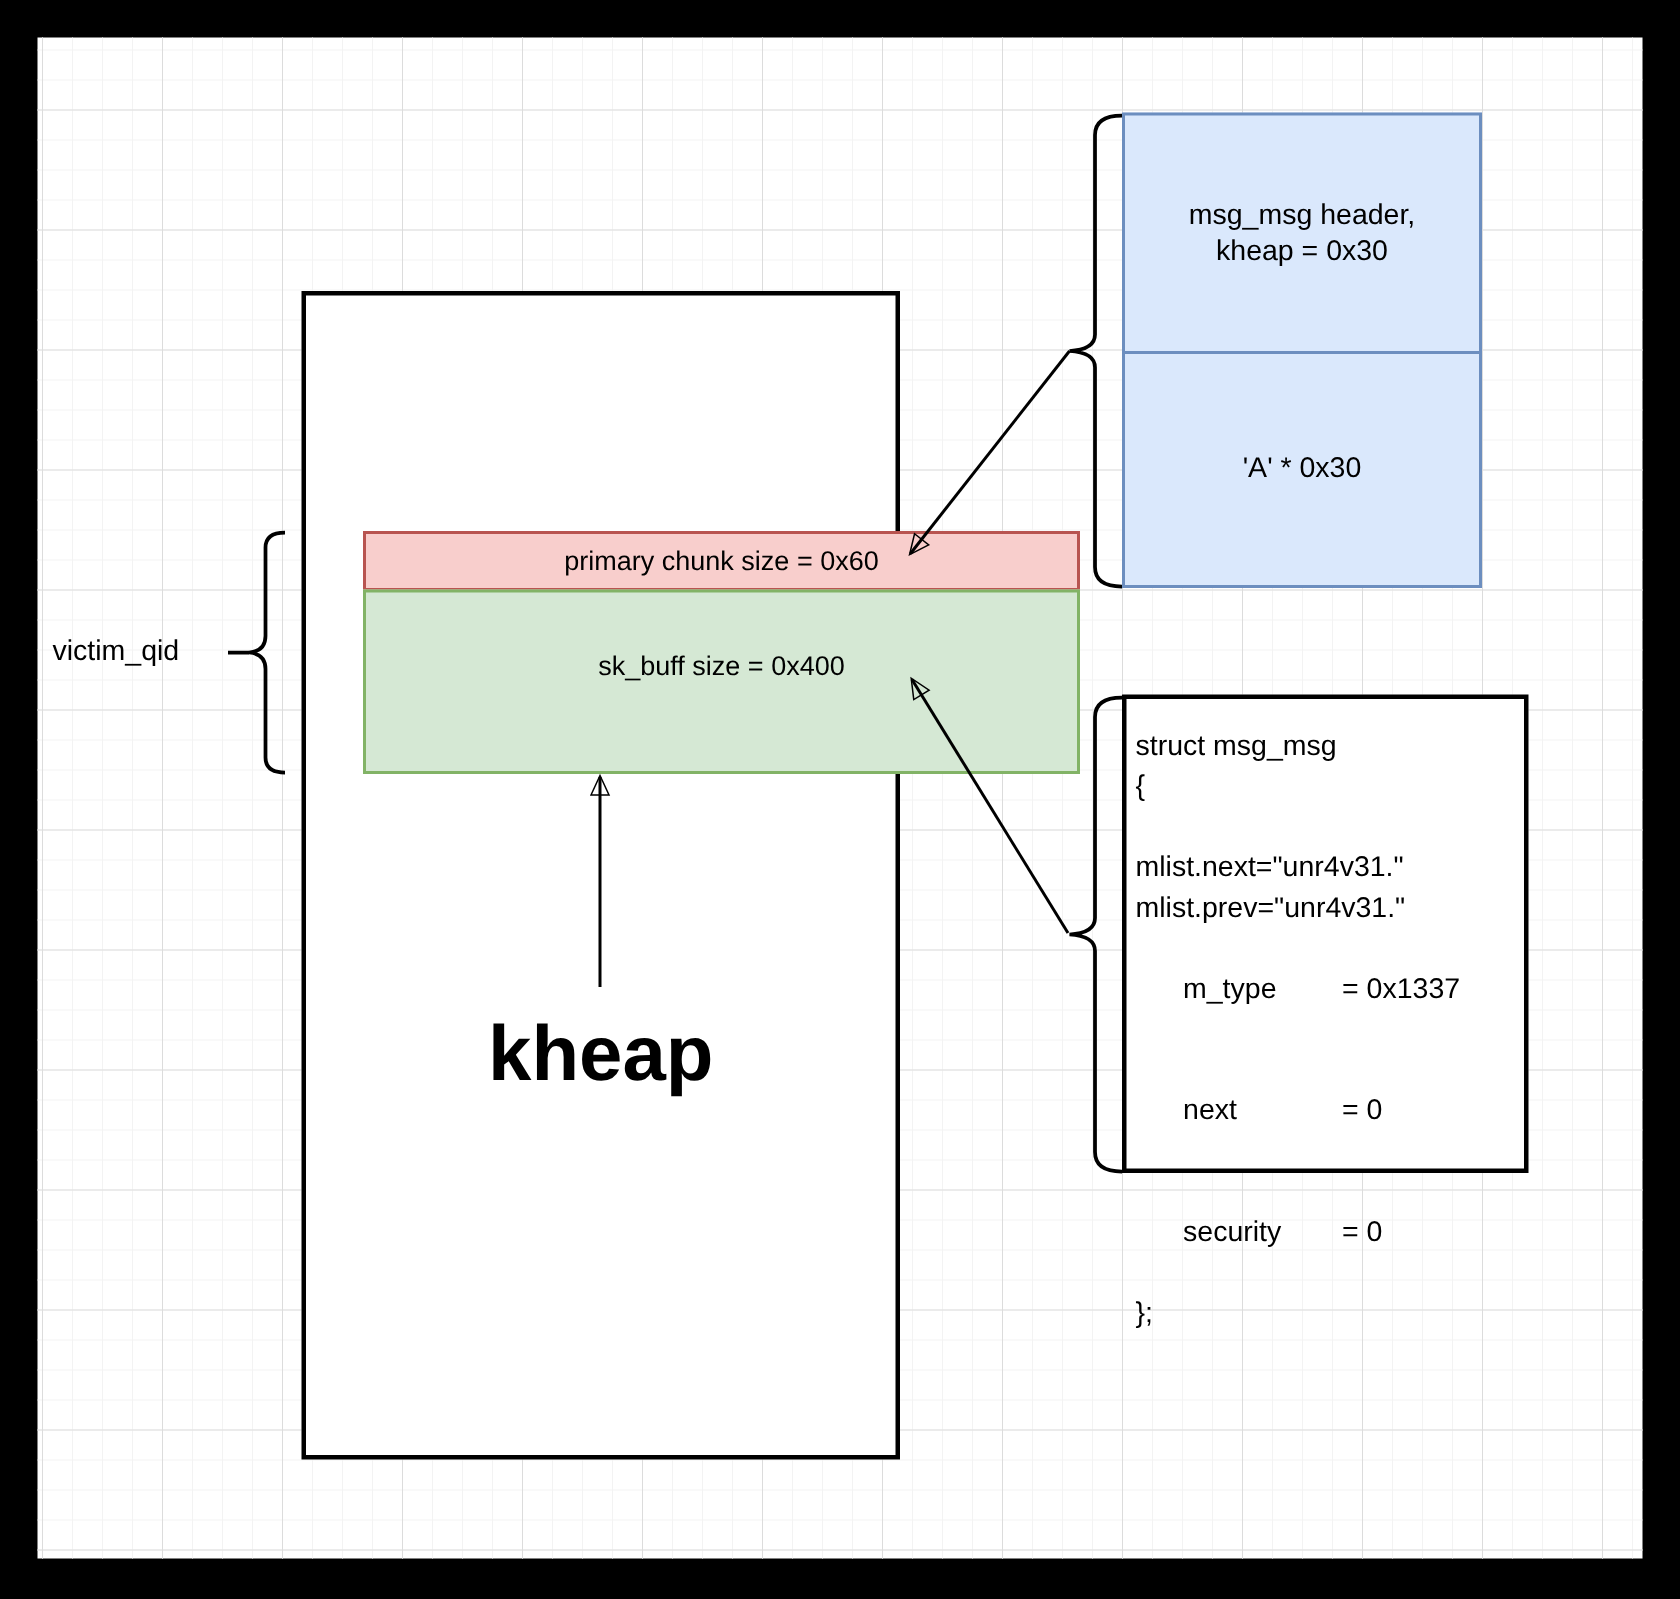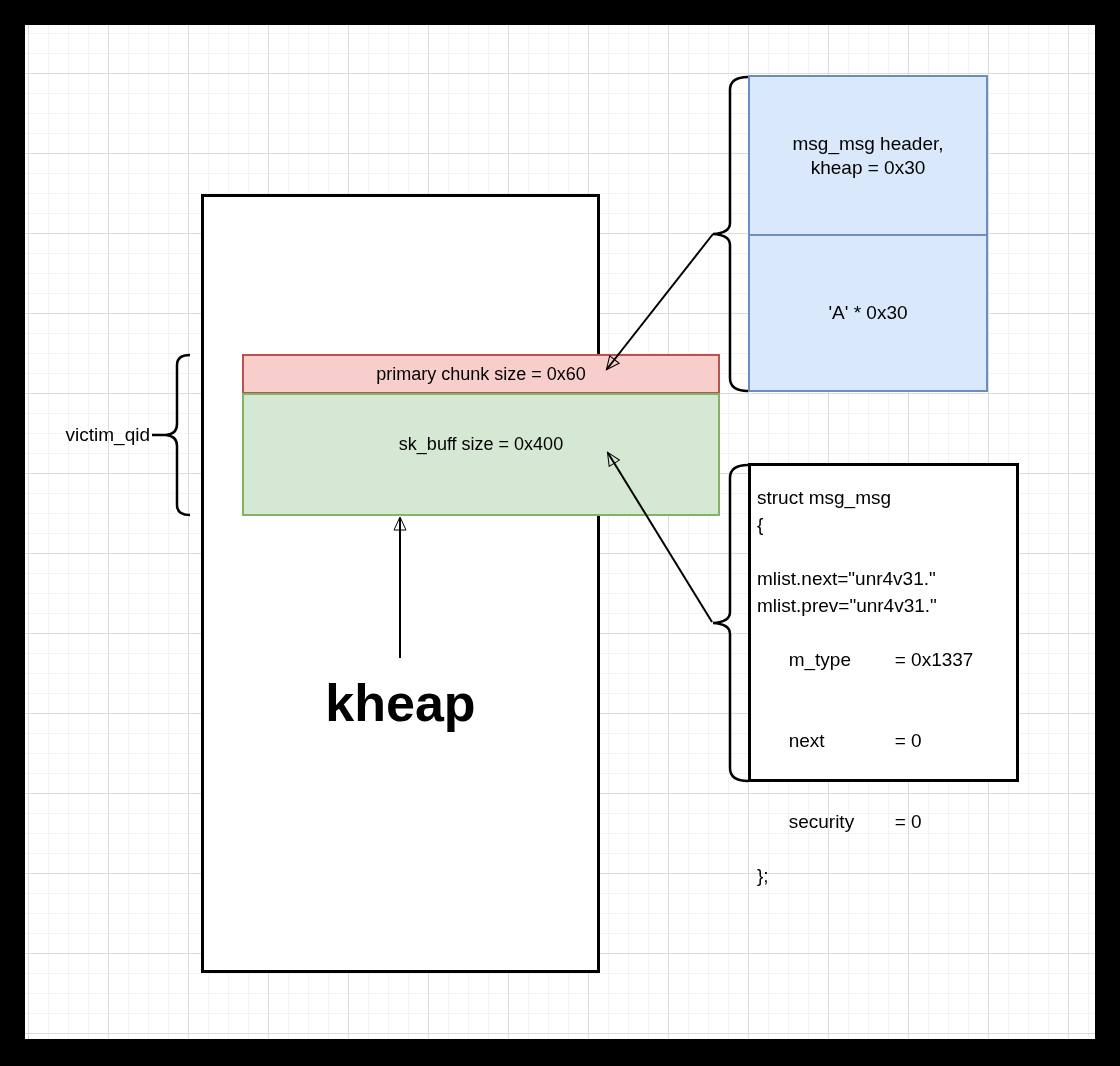--- a/index.html
+++ b/index.html
@@ -44,21 +44,21 @@
     top: 368px; height: 123px;
     background: #d5e8d4; border: 2px solid #82b366;
     align-items: flex-start; padding-top: 39px;
   }
   .kheap-label {
     left: 176px; top: 648px; width: 399px;
     text-align: center; font-size: 52px; font-weight: bold;
   }
   .victim-label {
     left: 10px; top: 398px; width: 115px;
-    text-align: right; font-size: 19px; line-height: 24px;
+    font-size: 19px; line-height: 24px;
   }
 
   .msg-box {
     left: 723px; top: 50px; width: 240px; height: 317px;
     background: #dae8fc; border: 2px solid #6c8ebf;
     display: flex; flex-direction: column;
   }
   .msg-cell {
     display: flex; flex-direction: column;
     align-items: center; justify-content: center;

